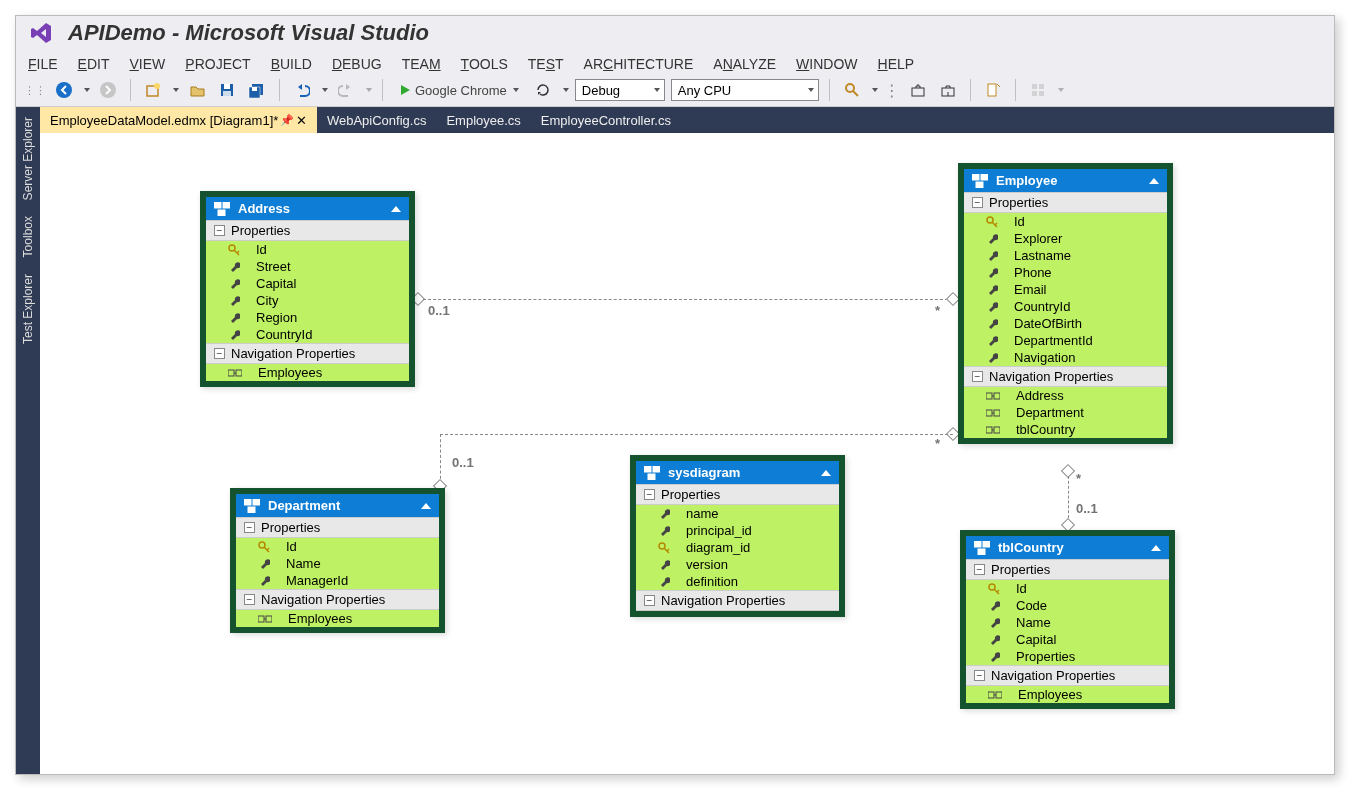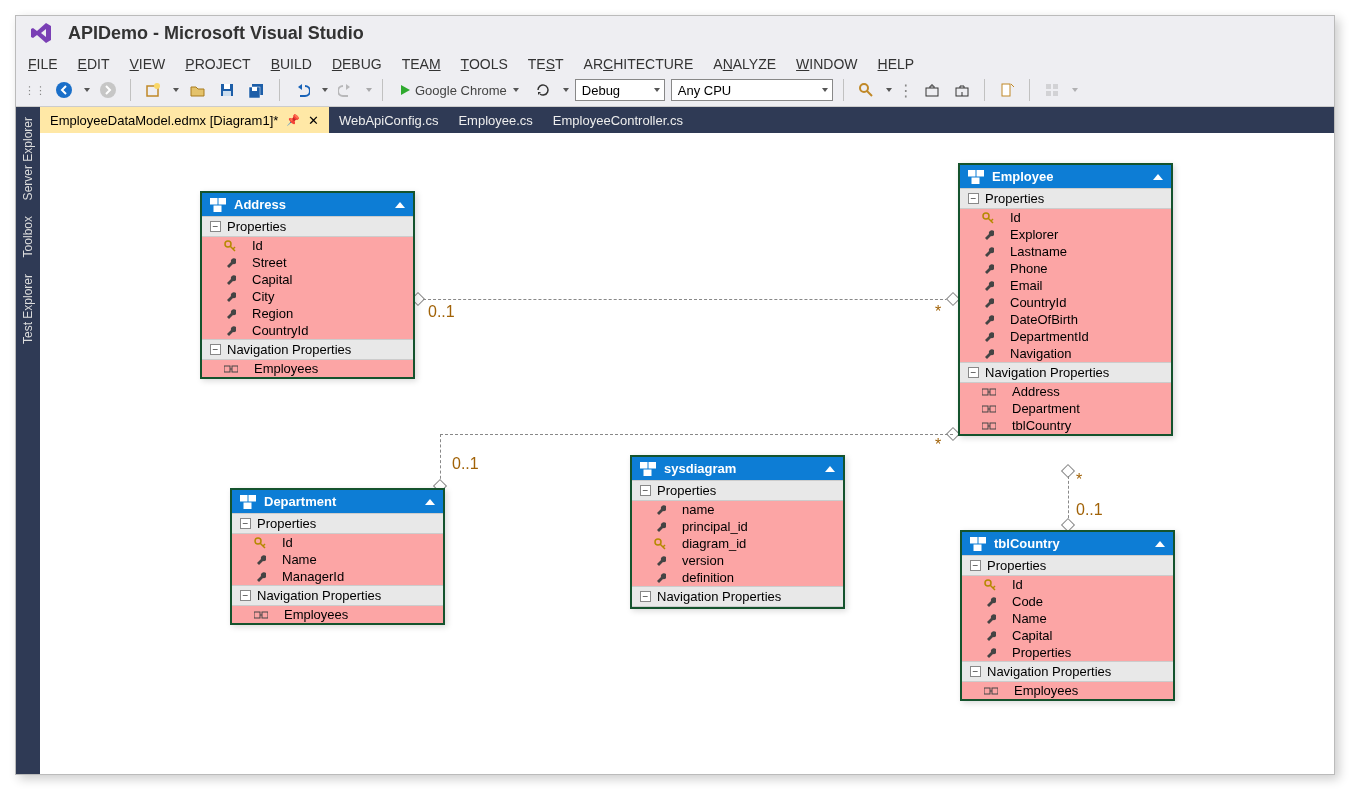--- a/index.html
+++ b/index.html
@@ -1,45 +1,45 @@
 <!DOCTYPE html>
 <html><head>
 <meta charset="utf-8">
 <style>
 * { box-sizing: border-box; margin: 0; padding: 0; font-family: "Segoe UI", Tahoma, sans-serif; }
 body { background: #fff; width: 1369px; height: 795px; overflow: hidden; }
 .vs { display: flex; flex-direction: column; width: 100%; height: 100%; background: #eeeef2; border: 1px solid #bbb; box-shadow: 4px 4px 10px rgba(0,0,0,0.2); margin: 15px; width: 1320px; height: 760px; }
-.titlebar { display: flex; align-items: center; gap: 14px; padding: 4px 12px; font-size: 18px; font-weight: bold; color: #333; }
+.titlebar { display: flex; align-items: center; gap: 14px; padding: 4px 12px; font-size: 22px; font-weight: bold; color: #333; font-style: italic; }
 .vs-logo { width: 26px; height: 26px; display: flex; align-items: center; justify-content: center; }
 .menubar { display: flex; align-items: center; gap: 20px; padding: 6px 12px 4px; font-size: 14px; color: #333; }
 .menubar span { cursor: default; }
 .menubar u { text-decoration: underline; }
 .toolbar { display: flex; align-items: center; gap: 6px; padding: 2px 8px 4px; border-bottom: 1px solid #ccc;}
 .tb-sep { width: 1px; height: 22px; background: #c1c1c1; margin: 0 4px;}
 .tb-btn { width: 24px; height: 24px; display:flex; align-items:center; justify-content:center; color:#333; border-radius:2px; position:relative;}
 .tb-dd { width: 0; height: 0; border-left:3px solid transparent; border-right:3px solid transparent; border-top:4px solid #555; margin-left:2px;}
 .run-combo { display:flex; align-items:center; gap:4px; padding: 0 6px; font-size: 13px; color: #444;}
 .cbx { display:flex; align-items:center; justify-content:space-between; background:#fff; border:1px solid #888; height:22px; padding: 0 4px 0 6px; font-size:13px;}
 .main { flex:1; display:flex; position:relative; background:#fff;}
 .side-tabs { width: 24px; background:#2f3a55; display:flex; flex-direction:column; align-items:center; padding-top: 2px;}
 .side-tab { writing-mode: vertical-rl; transform: rotate(180deg); color:#ddd; font-size: 12px; padding: 8px 2px; cursor:default;}
 .doc-tabs { display:flex; align-items:stretch; height:26px; background:#2f3a55;}
-.doc-tab { display:flex; align-items:center; padding: 0 10px; font-size: 13px; color:#eee; gap:8px; white-space:nowrap;}
+.doc-tab { display:flex; align-items:center; padding: 0 10px; font-size: 13px; color:#eee; gap:2px; white-space:nowrap;}
 .doc-tab.active { background:#ffe8a6; color:#000;}
 .pin { font-size:11px; color:#4b4200;}
 .x { font-size:13px;}
 .canvas { flex:1; position:relative; background:#fff; overflow:hidden;}
-.entity { position:absolute; border:2px solid #14532d; background:#fca5a5; font-size:13px; box-shadow: 2px 2px 6px rgba(0,0,0,0.15);}
+.entity { position:absolute; border:6px solid #14532d; background:#bef264; font-size:13px; box-shadow: 2px 2px 6px rgba(0,0,0,0.15);}
 .entity-header{ background:#0d7dd5; color:#fff; font-weight:bold; display:flex; align-items:center; justify-content:space-between; padding:4px 8px; gap:8px;}
 .entity-header .eh-left{display:flex; align-items:center; gap:8px;}
 .entity-section-h { background:#e8e8e8; border-top:1px solid #ccc; border-bottom:1px solid #ccc; padding:2px 8px; display:flex; align-items:center; gap:6px; font-size:13px;}
 .entity-prop { padding:1px 8px 1px 22px; display:flex; align-items:center; gap:16px;}
 .mini-expand{ width:11px; height:11px; border:1px solid #888; background:#fff; display:flex; align-items:center; justify-content:center; font-size:10px; line-height:10px; color:#333;}
 .chev{ width:0; height:0; border-left:5px solid transparent; border-right:5px solid transparent; border-bottom:6px solid #fff;}
-.rel-label{ position:absolute; font-size:16px; font-weight:normal; color:#a16207;}
+.rel-label{ position:absolute; font-size:13px; font-weight:bold; color:#737373;}
 .rel-line-h{position:absolute; border-top:1px dashed #888; height:0;}
 .rel-line-v{position:absolute; border-left:1px dashed #888; width:0;}
 .diamond{position:absolute; width:10px; height:10px; border:1px solid #888; background:#fff; transform:rotate(45deg);}
 .wrench{width:12px;height:12px; display:inline-block;}
 .key{width:12px;height:12px; display:inline-block;}
 .navi{width:14px;height:10px; display:inline-block;}
 .ent-icon{width:16px;height:14px;display:inline-block;}
 svg{display:block;}
 </style>
 </head>
@@ -141,21 +141,21 @@
         <svg width="16" height="16">
           <path d="M3 8a5 5 0 1 1 2 4" stroke="#333" stroke-width="1.5" fill="none"></path>
           <path d="M3 13v-3h3z" fill="#333"></path>
         </svg>
       </span>
     <span class="tb-dd"></span>
     <span class="cbx" style="width:90px">
         <span>Debug</span>
         <span class="tb-dd"></span>
       </span>
-    <span class="cbx" style="width:162px">
+    <span class="cbx" style="width:148px">
         <span>Any CPU</span>
         <span class="tb-dd"></span>
       </span>
     <span class="tb-sep"></span>
     <span class="tb-btn">
         <svg width="16" height="16">
           <circle cx="6" cy="6" r="4" stroke="#c08827" stroke-width="2" fill="none"></circle>
           <line x1="9" y1="9" x2="14" y2="14" stroke="#c08827" stroke-width="2"></line>
         </svg>
       </span>

